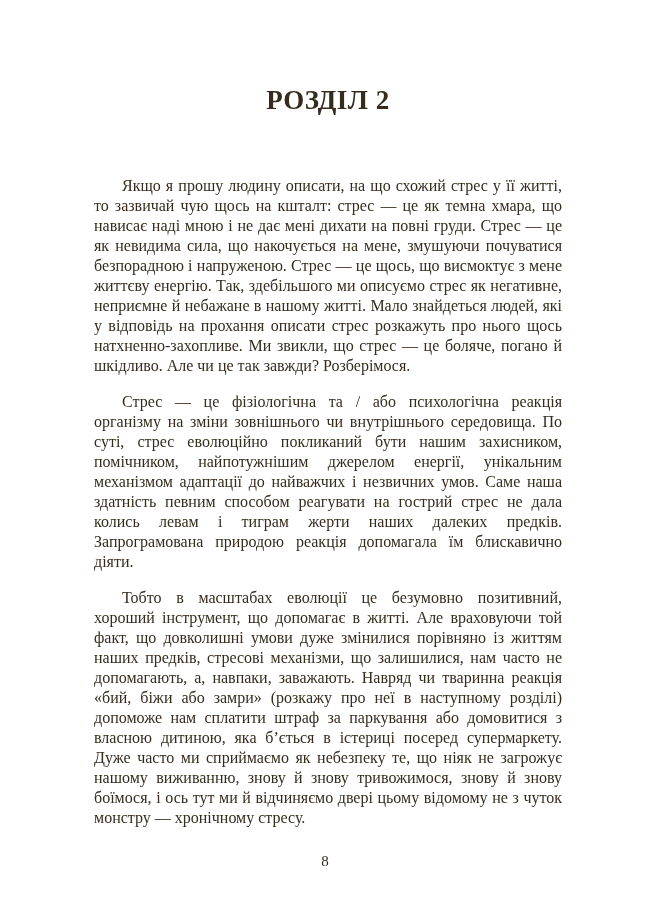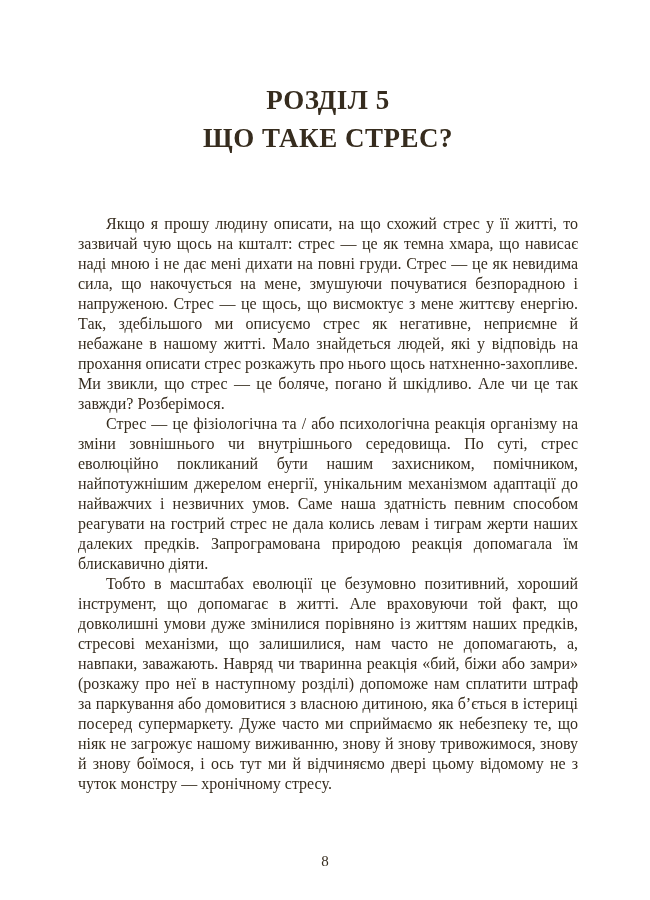--- a/index.html
+++ b/index.html
@@ -27,21 +27,21 @@
     margin: 0 0 56px 0;
   }
   .body-text {
     font-size: 16px;
     line-height: 1.25;
     text-align: justify;
     hyphens: auto;
     -webkit-hyphens: auto;
   }
   .body-text p {
-    margin: 0;
+    margin: 16px;
     padding: 0;
     text-indent: 28px;
   }
   .body-text b {
     font-weight: normal;
   }
   .page-number {
     position: absolute;
     left: 0;
     right: 0;
@@ -50,22 +50,21 @@
     font-size: 15px;
     color: #362c1e;
   }
 </style>
 </head>
 <body>
 
 <div class="page">
 
   <div class="chapter-heading">
-    <div>РОЗДІЛ 5</div>
-    <div>ЩО ТАКЕ СТРЕС?</div>
+    <div>РОЗДІЛ 2</div>
   </div>
 
   <div class="body-text">
     <p>Якщо я прошу людину описати, на що схожий стрес у її житті, то зазвичай чую щось на кшталт: стрес — це як темна хмара, що нависає наді мною і не дає мені дихати на повні груди. Стрес — це як невидима сила, що накочується на мене, змушуючи почуватися безпорадною і напруженою. Стрес — це щось, що висмоктує з мене життєву енергію. Так, здебільшого ми описуємо стрес як негативне, неприємне й небажане в нашому житті. Мало знайдеться людей, які у відповідь на прохання описати стрес розкажуть про нього щось натхненно-захопливе. Ми звикли, що стрес — це боляче, погано й шкідливо. Але чи це так завжди? Розберімося.</p>
     <p><b>Стрес</b><span> — це фізіологічна та / або психологічна реакція організму на зміни зовнішнього чи внутрішнього середовища. По суті, стрес еволюційно покликаний бути нашим захисником, помічником, найпотужнішим джерелом енергії, унікальним механізмом адаптації до найважчих і незвичних умов. Саме наша здатність певним способом реагувати на гострий стрес не дала колись левам і тиграм жерти наших далеких предків. Запрограмована природою реакція допомагала їм блискавично діяти.</span></p>
     <p>Тобто в масштабах еволюції це безумовно позитивний, хороший інструмент, що допомагає в житті. Але враховуючи той факт, що довколишні умови дуже змінилися порівняно із життям наших предків, стресові механізми, що залишилися, нам часто не допомагають, а, навпаки, заважають. Навряд чи тваринна реакція «бий, біжи або замри» (розкажу про неї в наступному розділі) допоможе нам сплатити штраф за паркування або домовитися з власною дитиною, яка б’ється в істериці посеред супермаркету. Дуже часто ми сприймаємо як небезпеку те, що ніяк не загрожує нашому виживанню, знову й знову тривожимося, знову й знову боїмося, і ось тут ми й відчиняємо двері цьому відомому не з чуток монстру — хронічному стресу.</p>
   </div>
 
   <div class="page-number">8</div>
 

